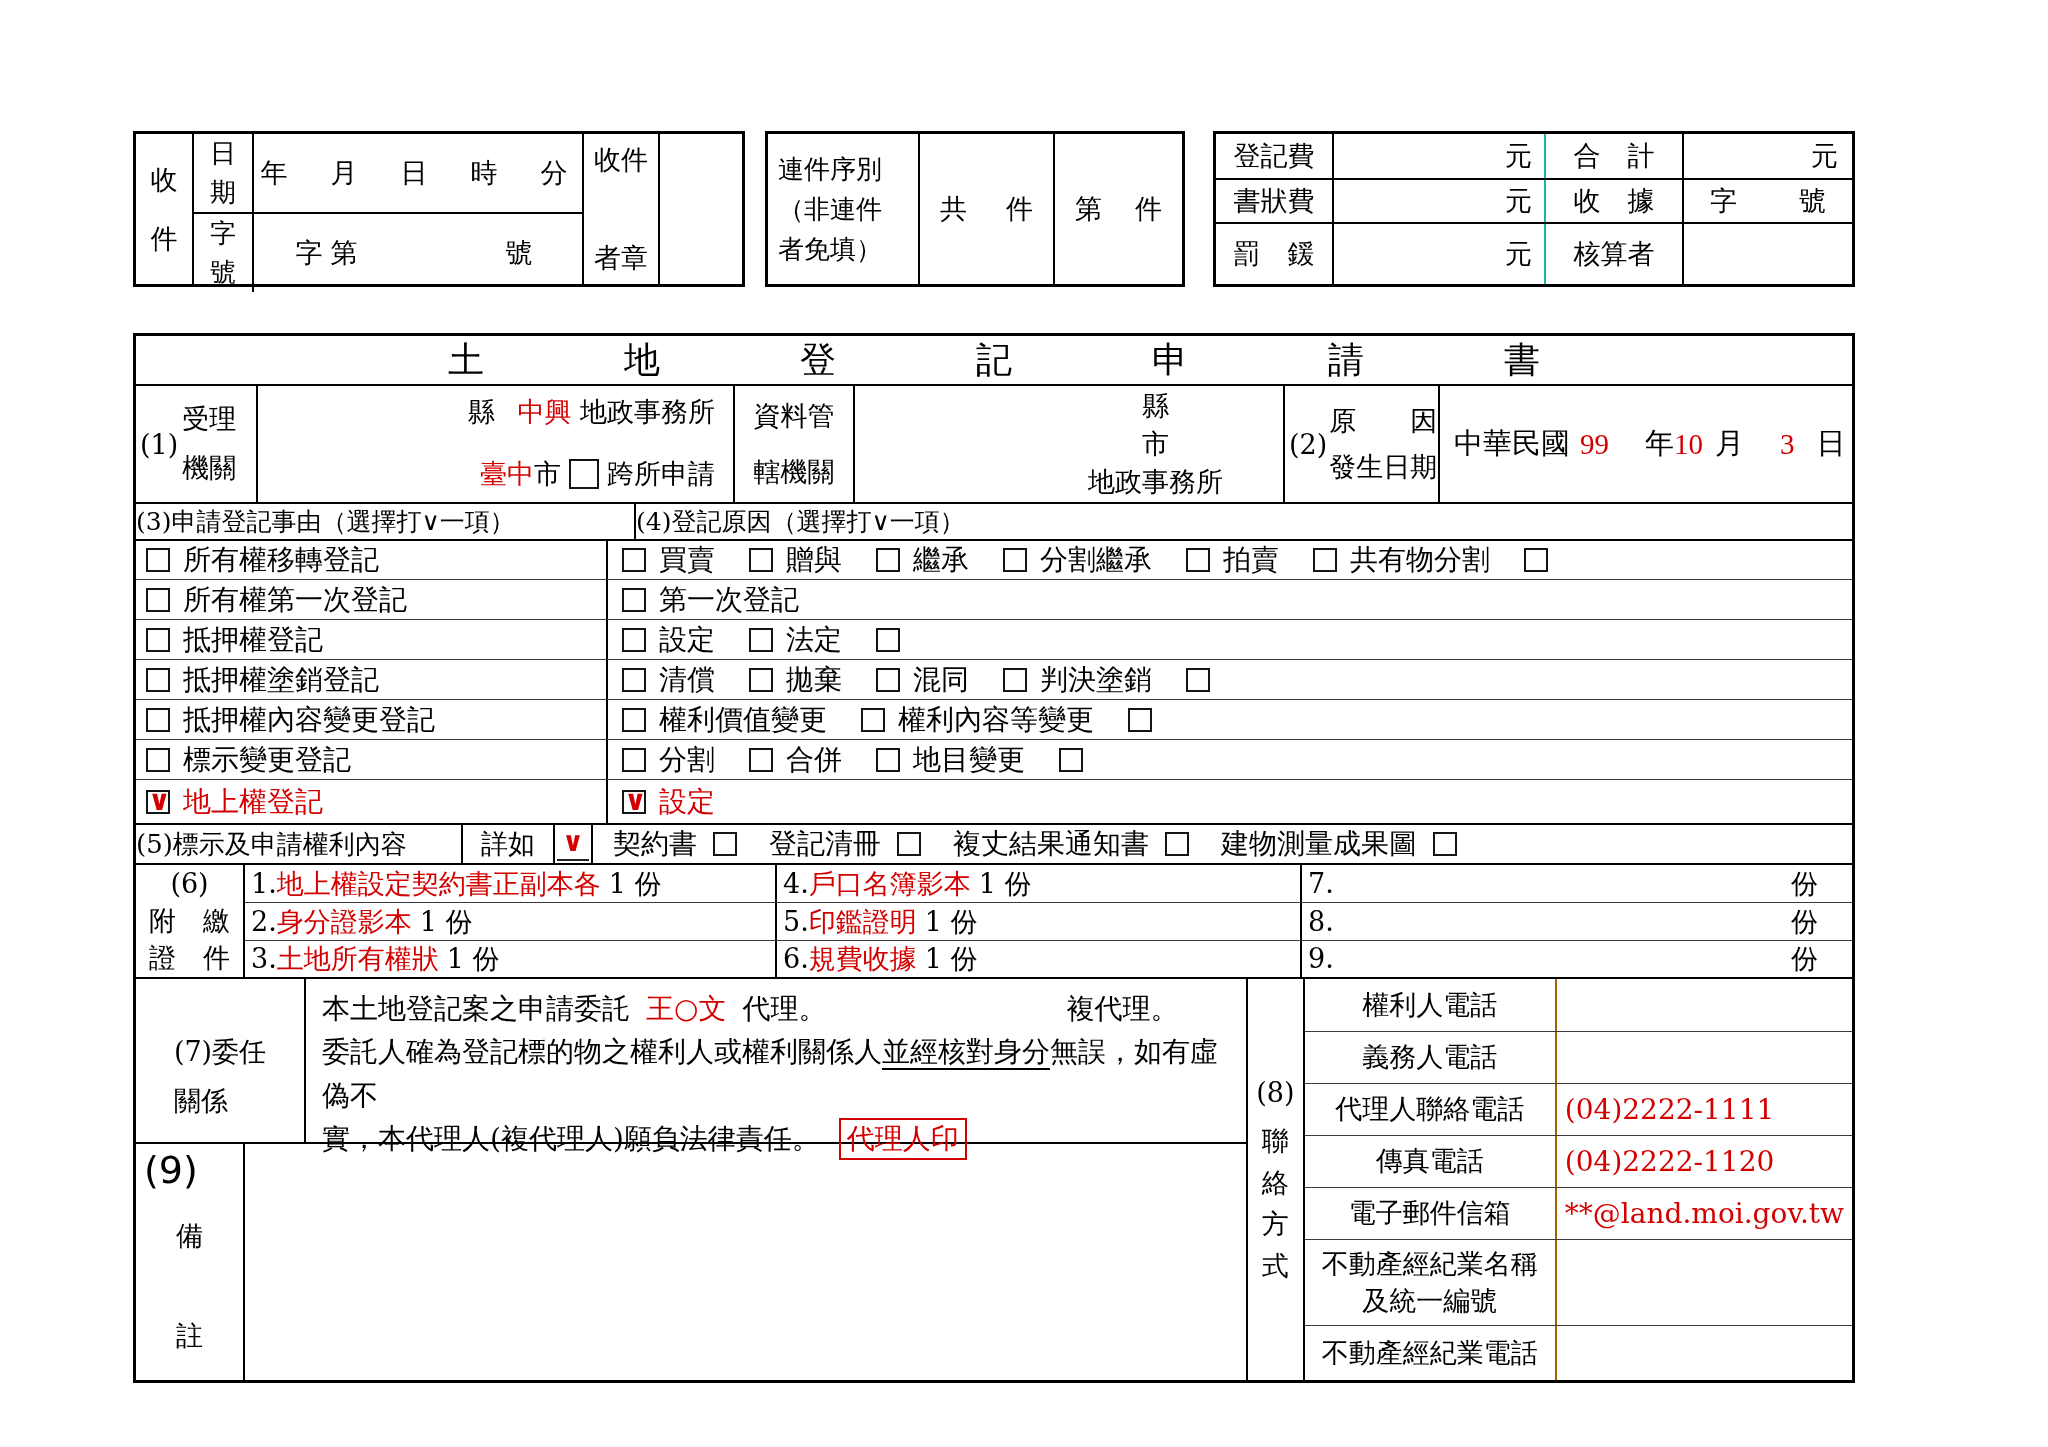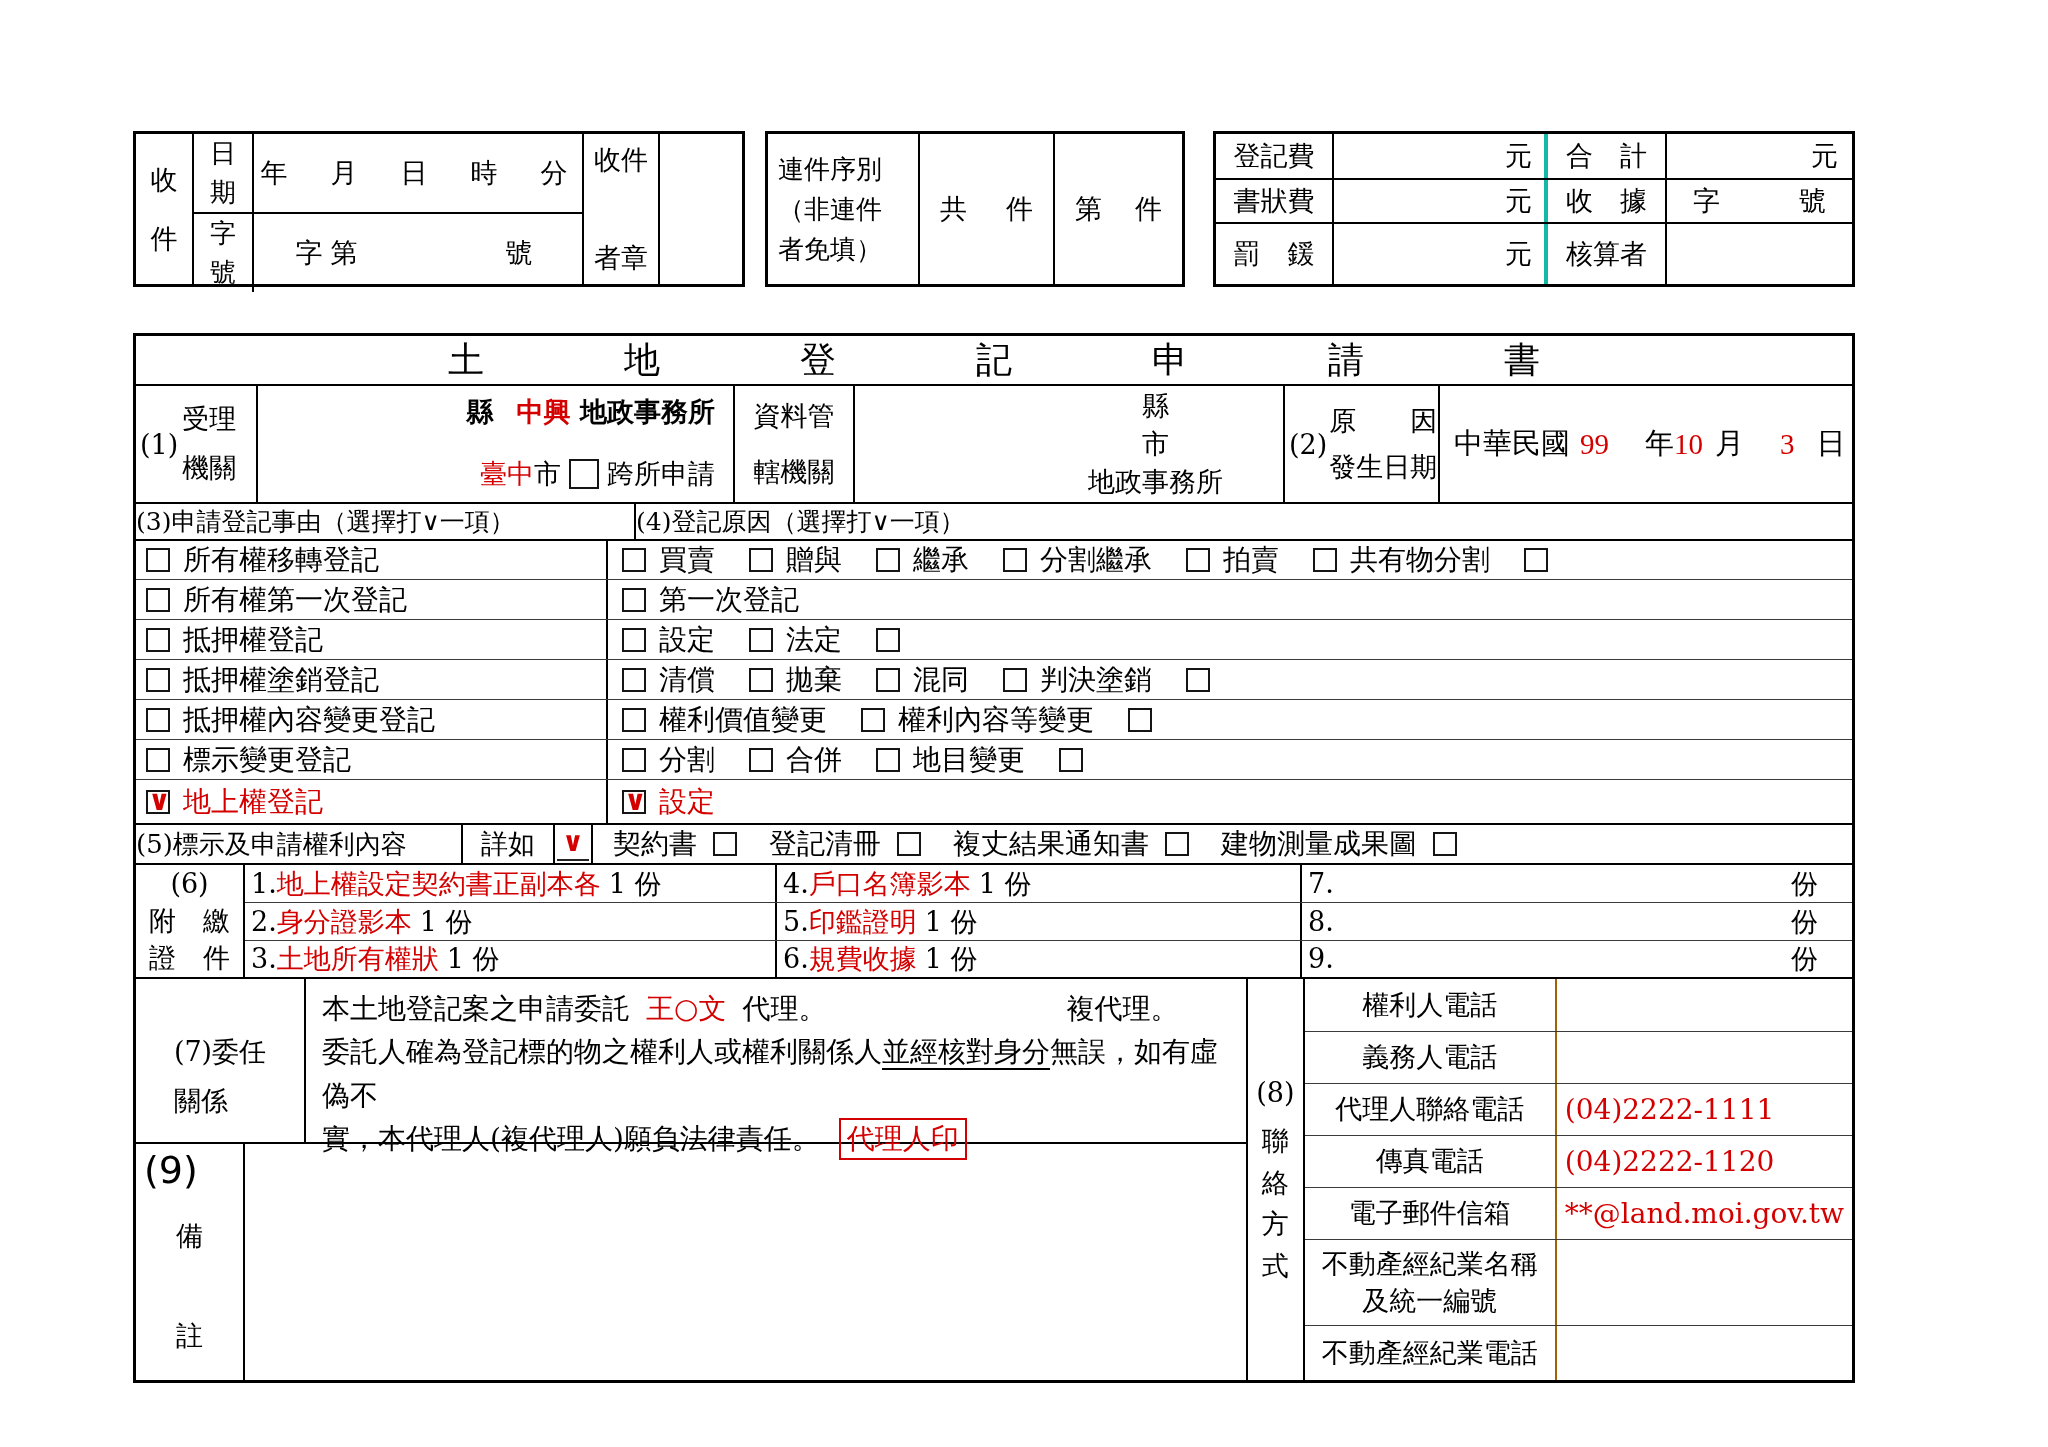--- a/index.html
+++ b/index.html
@@ -35,40 +35,40 @@
   .bc-cell{ width:135px; border-left:2px solid #000; display:flex; align-items:center; justify-content:space-between; padding:0 20px; }
   .bc-cell:last-child{ flex:1; }
 
   
   .t-fee{ left:1213px; top:131px; width:642px; height:156px; flex-direction:column; }
   .fr{ display:flex; height:44px; }
   .fr+.fr{ border-top:2px solid #000; }
   .fr:last-child{ flex:1; }
   .f1{ width:116px; display:flex; align-items:center; justify-content:center; }
   .f2{ width:212px; border-left:2px solid #000; display:flex; align-items:center; justify-content:flex-end; padding-right:12px; }
-  .f3{ width:121px; border-left:4px solid #14b8a6; display:flex; align-items:center; justify-content:center; }
+  .f3{ width:138px; border-left:2px solid #14b8a6; display:flex; align-items:center; justify-content:center; }
   .f4{ flex:1; border-left:2px solid #000; display:flex; align-items:center; justify-content:flex-end; padding-right:14px; }
   .f4.spread{ justify-content:space-between; padding:0 26px; }
 
   
   .form{ position:absolute; left:133px; top:333px; width:1722px; height:1050px; border:3px solid #000; display:flex; flex-direction:column; background:#fff; }
   .frow{ display:flex; border-top:2px solid #000; flex:none; }
   .frow.t-title{ border-top:none; }
   .c{ border-left:2px solid #000; }
   .c:first-child{ border-left:none; }
 
   .t-title{ height:48px; display:flex; align-items:center; justify-content:center; }
   .title{ font-size:36px; letter-spacing:140px; padding-left:140px; white-space:nowrap; }
 
   
   .t-r1{ height:118px; }
   .a1{ width:120px; display:flex; align-items:center; padding-left:4px; }
   .a1 .lblk{ margin-left:4px; line-height:1.8; text-align:center; }
   .a2{ width:477px; display:flex; flex-direction:column; justify-content:space-between; padding:8px 18px 10px; }
-  .a2l1{ align-self:flex-end;font-weight:bold; }
+  .a2l1{ align-self:flex-end; }
   .a2l1 .rgap{ margin-left:14px; }
   .a2l2{ align-self:flex-end; display:flex; align-items:center; }
   .a3{ width:120px; display:flex; flex-direction:column; justify-content:space-between; align-items:center; padding:12px 0; }
   .a4{ width:430px; display:flex; align-items:center; }
   .a4in{ margin-left:auto; margin-right:60px; text-align:center; line-height:38px; }
   .a5{ width:155px; display:flex; align-items:center; padding-left:4px; }
   .a5 .lblk{ margin-left:2px; line-height:1.7; }
   .a6{ flex:1; display:flex; align-items:center; padding-left:14px; font-size:29px;font-family:Liberation Serif, serif; }
   .a6 .n1{ margin-left:10px; } .a6 .s1{ margin-left:36px; }
   .a6 .n2{ } .a6 .s2{ margin-left:12px; }

